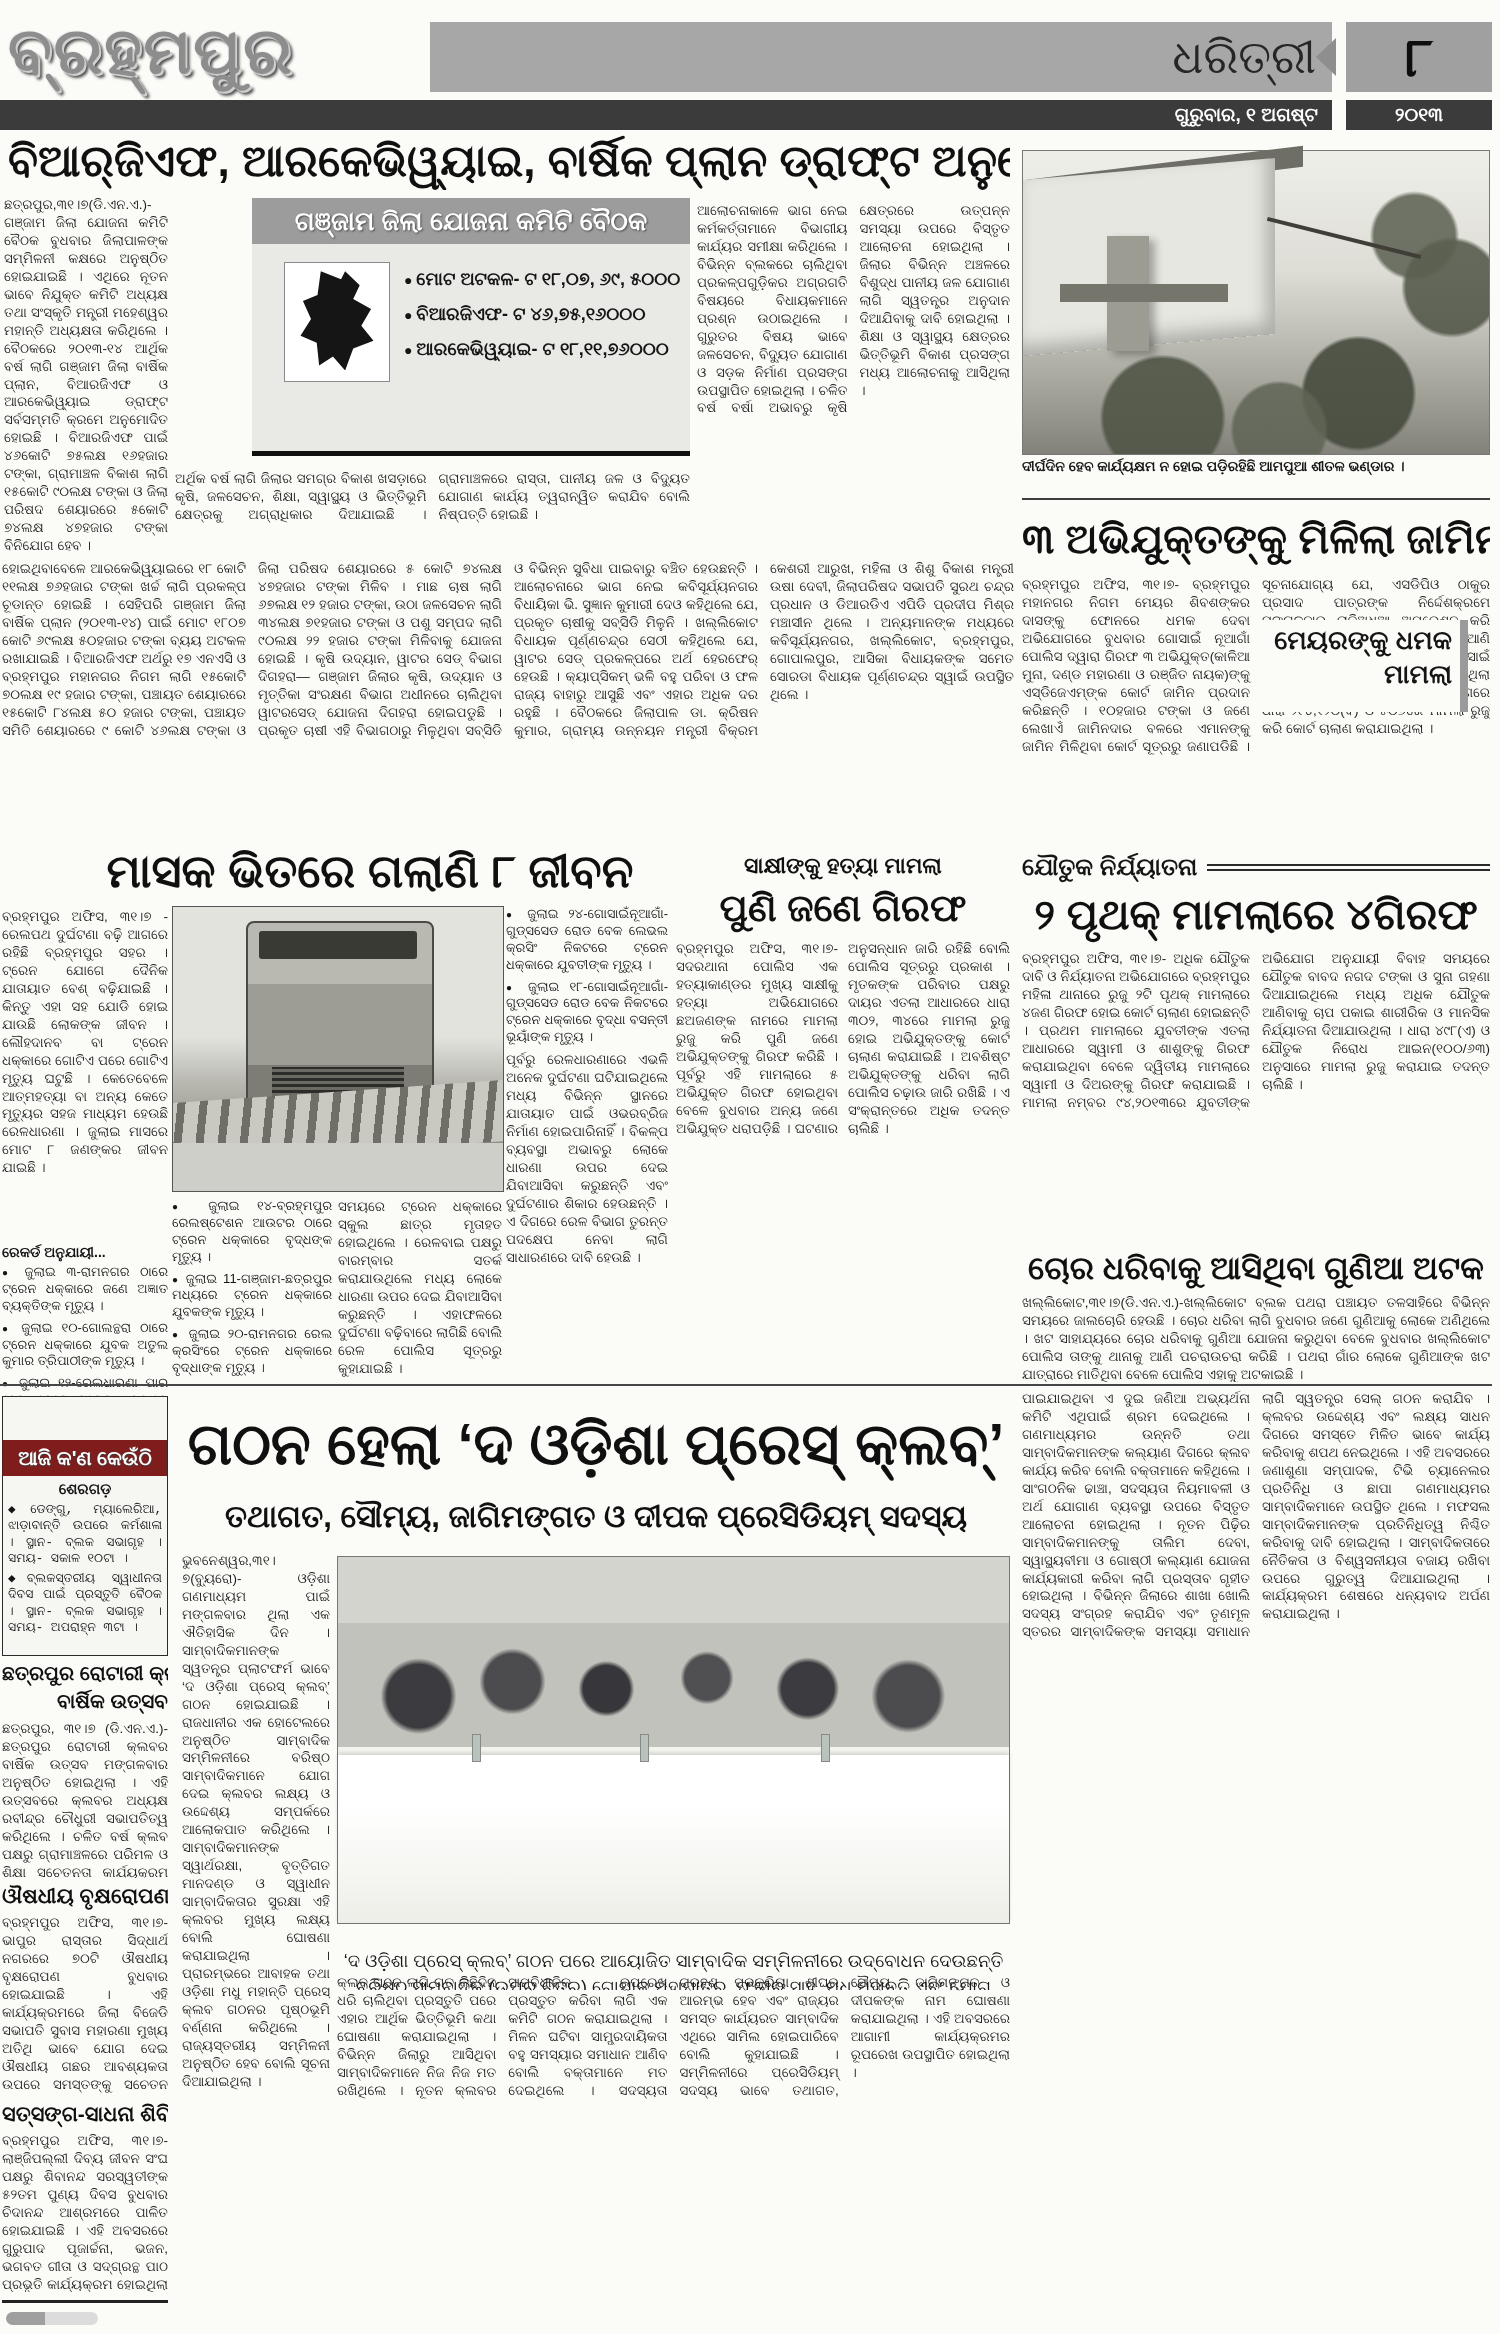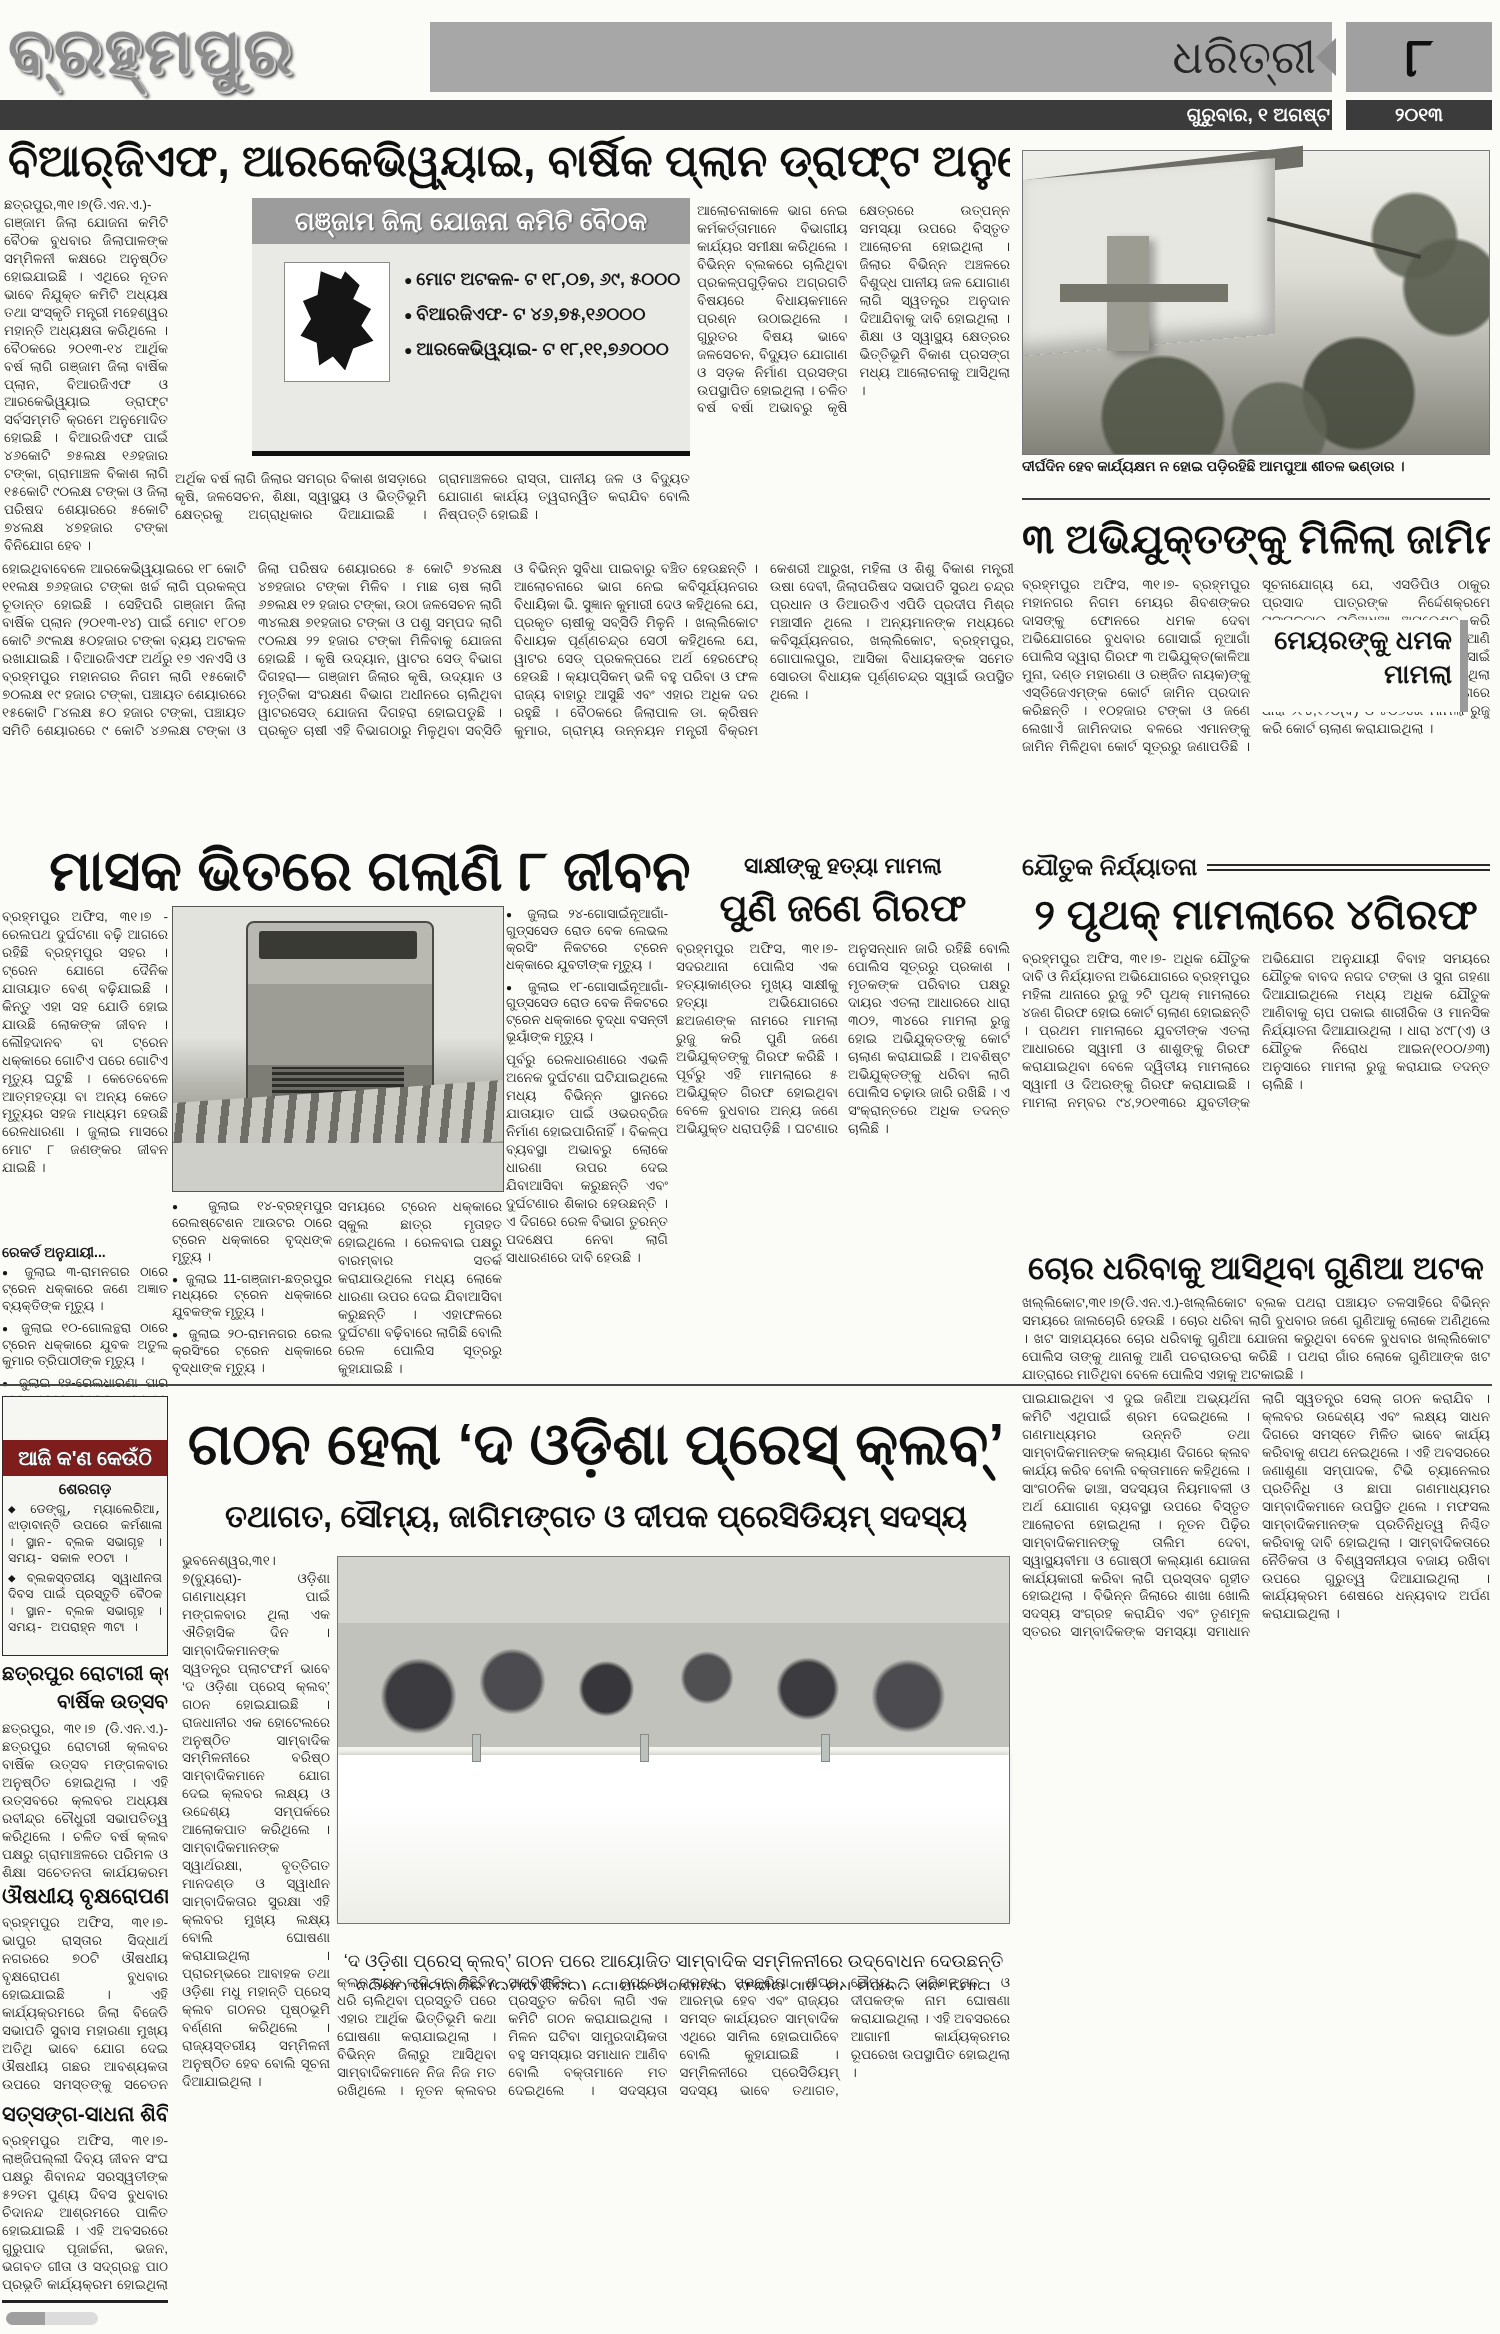--- a/index.html
+++ b/index.html
@@ -16,21 +16,21 @@
         font-weight:bold;font-size:64px;line-height:104px;color:#8d8d8d;letter-spacing:2px;
         text-shadow:2px 2px 0 #cfcfcf,4px 4px 3px #4e4e4e,-1px -1px 0 #efefef;white-space:nowrap;overflow:hidden;}
   #band{left:430px;top:22px;width:902px;height:70px;background:#a7a7a7;}
   #band .pname{position:absolute;right:16px;top:0;height:80px;line-height:70px;
         font-size:46px;font-weight:normal;color:#262626;}
   #notch{left:1316px;top:38px;width:0;height:0;border-top:19px solid transparent;
         border-bottom:19px solid transparent;border-right:20px solid #8e8e8e;}
   #pagebox{left:1346px;top:22px;width:146px;height:70px;background:#a0a0a0;
         font-size:54px;font-weight:bold;color:#0e0e0e;text-align:center;line-height:70px;}
   #dateband{left:0;top:100px;width:1332px;height:30px;background:#3b3b3b;color:#fff;
-        font-size:19px;font-weight:bold;text-align:right;line-height:30px;padding-right:2px;box-sizing:border-box;}
+        font-size:19px;font-weight:bold;text-align:right;line-height:30px;padding-right:14px;box-sizing:border-box;}
   #yearbox{left:1346px;top:100px;width:146px;height:30px;background:#3b3b3b;color:#fff;
         font-size:19px;font-weight:bold;text-align:center;line-height:30px;}
   
   #lead-hl{left:8px;top:132px;width:1002px;height:58px;font-size:44px;line-height:58px;}
   #lead-left{left:4px;top:196px;width:164px;height:360px;}
   #ib-banner{left:252px;top:198px;width:438px;height:46px;background:#9c9c9c;color:#fff;
         font-size:26px;font-weight:bold;text-align:center;line-height:46px;
         text-shadow:1px 1px 2px #4c4c4c;overflow:hidden;white-space:nowrap;}
   #ib-corner{left:252px;top:244px;width:0;height:0;border-top:28px solid #101010;border-right:28px solid transparent;}
   #ib-body{left:252px;top:244px;width:438px;height:212px;background:#e9e9e6;border-bottom:5px solid #101010;box-sizing:border-box;}
@@ -59,21 +59,21 @@
   #bphoto .slab{position:absolute;left:8%;top:44%;width:36%;height:6%;background:#75756b;}
   #bphoto .pipe{position:absolute;left:52%;top:28%;width:34%;height:4px;background:#3f3f38;transform:rotate(14deg);}
   #bcap{left:1022px;top:458px;width:468px;height:30px;font-size:14px;font-weight:bold;text-align:left;overflow:hidden;white-space:nowrap;}
   
   #bail-hl{left:1022px;top:510px;width:468px;height:58px;font-size:41px;line-height:58px;}
   #bail-body{left:1022px;top:576px;width:468px;height:266px;}
   #bail-inset{left:1258px;top:620px;width:210px;height:92px;background:#fbfbf8;
       border-right:8px solid #9a9a9a;text-align:right;font-size:26px;font-weight:bold;
       line-height:1.3;padding:4px 8px 0 0;box-sizing:border-box;}
   
-  #train-hl{left:2px;top:840px;width:736px;height:62px;font-size:56px;line-height:62px;}
+  #train-hl{left:2px;top:840px;width:736px;height:62px;font-size:46px;line-height:62px;}
   #tphoto{left:172px;top:906px;width:332px;height:286px;border:1px solid #555;box-sizing:border-box;background:#cfcfca;}
   #tphoto .tban{height:48px;background:#0d0d0d;color:#fff;font-size:25px;font-weight:bold;
       text-align:center;line-height:48px;overflow:hidden;white-space:nowrap;}
   #tphoto .timg{position:relative;height:236px;overflow:hidden;
       background:linear-gradient(180deg,#e3e3de 0 55%,#b7b7b0 75%,#8f8f88 100%);}
   #tphoto .loco{position:absolute;left:22%;top:6%;width:56%;height:86%;
       background:linear-gradient(180deg,#b9b9b2 0 30%,#9d9d95 30% 70%,#7d7d75 70% 100%);
       border:2px solid #4a4a44;border-radius:8px 8px 2px 2px;}
   #tphoto .wind{position:absolute;left:26%;top:10%;width:48%;height:12%;background:#3a3a34;border-radius:3px;}
   #tphoto .grill{position:absolute;left:30%;top:68%;width:40%;height:16%;

